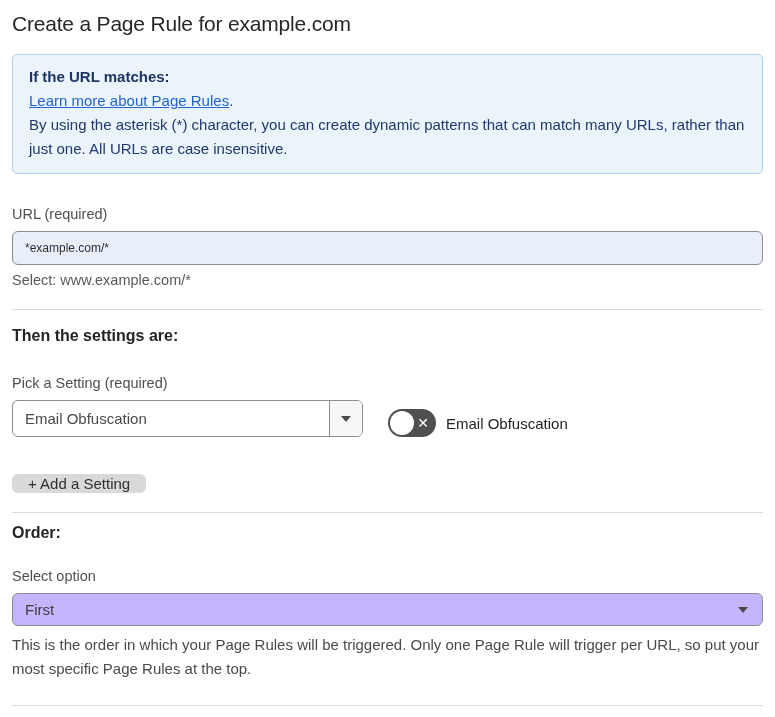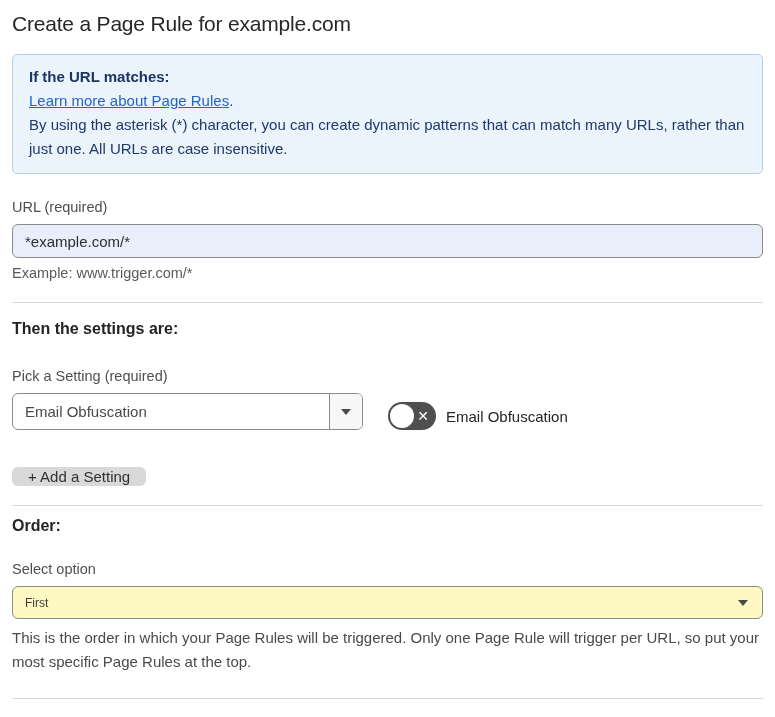--- a/index.html
+++ b/index.html
@@ -20,21 +20,21 @@
     letter-spacing: -0.2px;
   }
   .info-box {
     background: #ebf3fb;
     border: 1px solid #afd2f1;
     border-radius: 5px;
     padding: 10px 16px 12px 16px;
     color: #20386b;
     font-size: 15px;
     line-height: 24px;
-    margin-bottom: 25px;
+    margin-bottom: 32px;
   }
   .info-box .info-heading {
     font-weight: 700;
     color: #1c3563;
   }
   .info-box a.info-link {
     color: #2264cc;
     text-decoration: underline;
     cursor: pointer;
   }
@@ -44,21 +44,21 @@
     margin-bottom: 9px;
   }
   .url-input {
     display: block;
     width: 751px;
     height: 33px;
     background: #e8effb;
     border: 1px solid #8c8c8c;
     border-radius: 6px;
     font-family: "Liberation Sans", "DejaVu Sans", sans-serif;
-    font-size: 15px;
+    font-size: 12px;
     color: #2f2f2f;
     padding: 16px 12px;
     outline: none;
   }
   .example-text {
     font-size: 14.5px;
     color: #5a5a5a;
     margin-top: 7px;
   }
   .divider {
@@ -163,23 +163,23 @@
   }
   .btn-add { margin-top: 37px; height: 19px; }
   .select-box {
     display: flex;
     align-items: center;
     justify-content: space-between;
     width: 751px;
     height: 33px;
     border: 1px solid #8c8c8c;
     border-radius: 6px;
-    background: #fef9c3;
+    background: #c4b5fd;
     padding: 0 14px 0 12px;
-    font-size: 12px;
+    font-size: 15px;
     color: #3d3d3d;
     cursor: pointer;
   }
   .help-text {
     font-size: 15px;
     line-height: 24px;
     color: #4a4a4a;
     margin-top: 7px;
   }
   .order-heading { margin-bottom: 26px; }
@@ -192,21 +192,21 @@
 <h1 class="page-title">Create a Page Rule for example.com</h1>
 
 <div class="info-box">
   <div class="info-heading">If the URL matches:</div>
   <div><a class="info-link">Learn more about Page Rules</a><span>.</span></div>
   <div>By using the asterisk (*) character, you can create dynamic patterns that can match many URLs, rather than just one. All URLs are case insensitive.</div>
 </div>
 
 <div class="field-label">URL (required)</div>
 <input class="url-input" type="text" value="*example.com/*" style="">
-<div class="example-text">Example: www.trigger.com/*</div>
+<div class="example-text">Select: www.example.com/*</div>
 
 <hr class="divider divider-1">
 
 <div class="section-heading">Then the settings are:</div>
 
 <div class="field-label">Pick a Setting (required)</div>
 
 <div class="setting-row">
   <div class="dropdown">
     <div class="dropdown-value">Email Obfuscation</div>

